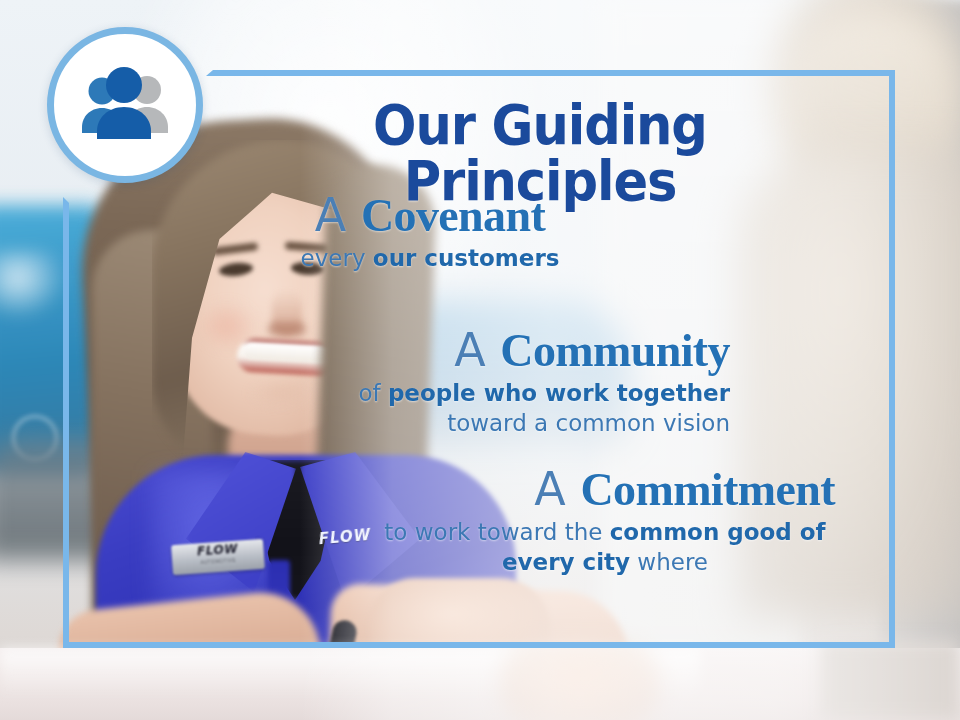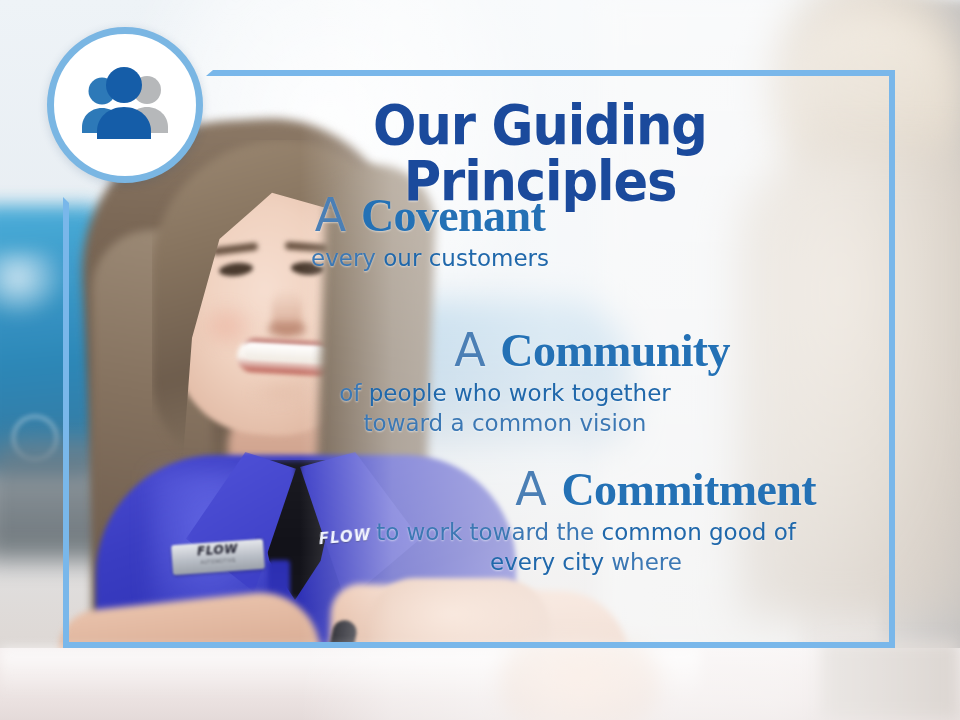--- a/index.html
+++ b/index.html
@@ -320,29 +320,29 @@
   .head .word{ font-weight:700; color:#2471b5; letter-spacing:-.6px;font-family:Liberation Serif, serif; }
 
   .sub{
     font-family:"DejaVu Sans", sans-serif;
     font-size:23px;
     line-height:30px;
     color:#3c78b4;
     font-weight:400;
     text-shadow:0 1px 2px rgba(255,255,255,.55);
   }
-  .sub b{ font-weight:400; color:#2068ab; }
+  .sub b{ font-weight:700; color:#2068ab; }
 
   .b1{ left:200px; top:188px; width:460px; text-align:center; }
   .b1 .sub{ text-align:center; }
 
   .b2{ left:280px; top:323px; width:450px; text-align:right; }
-  .b2 .sub{ text-align:center; }
-
-  .b3{ left:356px; top:462px; width:460px; text-align:right; }
+  .b2 .sub{ text-align:right; }
+
+  .b3{ left:375px; top:462px; width:460px; text-align:right; }
   .b3 .sub{ text-align:center; }
 </style>
 </head>
 <body>
 
 <div class="canvas">
 
   <div class="photo">
     <div class="bg-base"></div>
     <div class="bg-wallR"></div>

